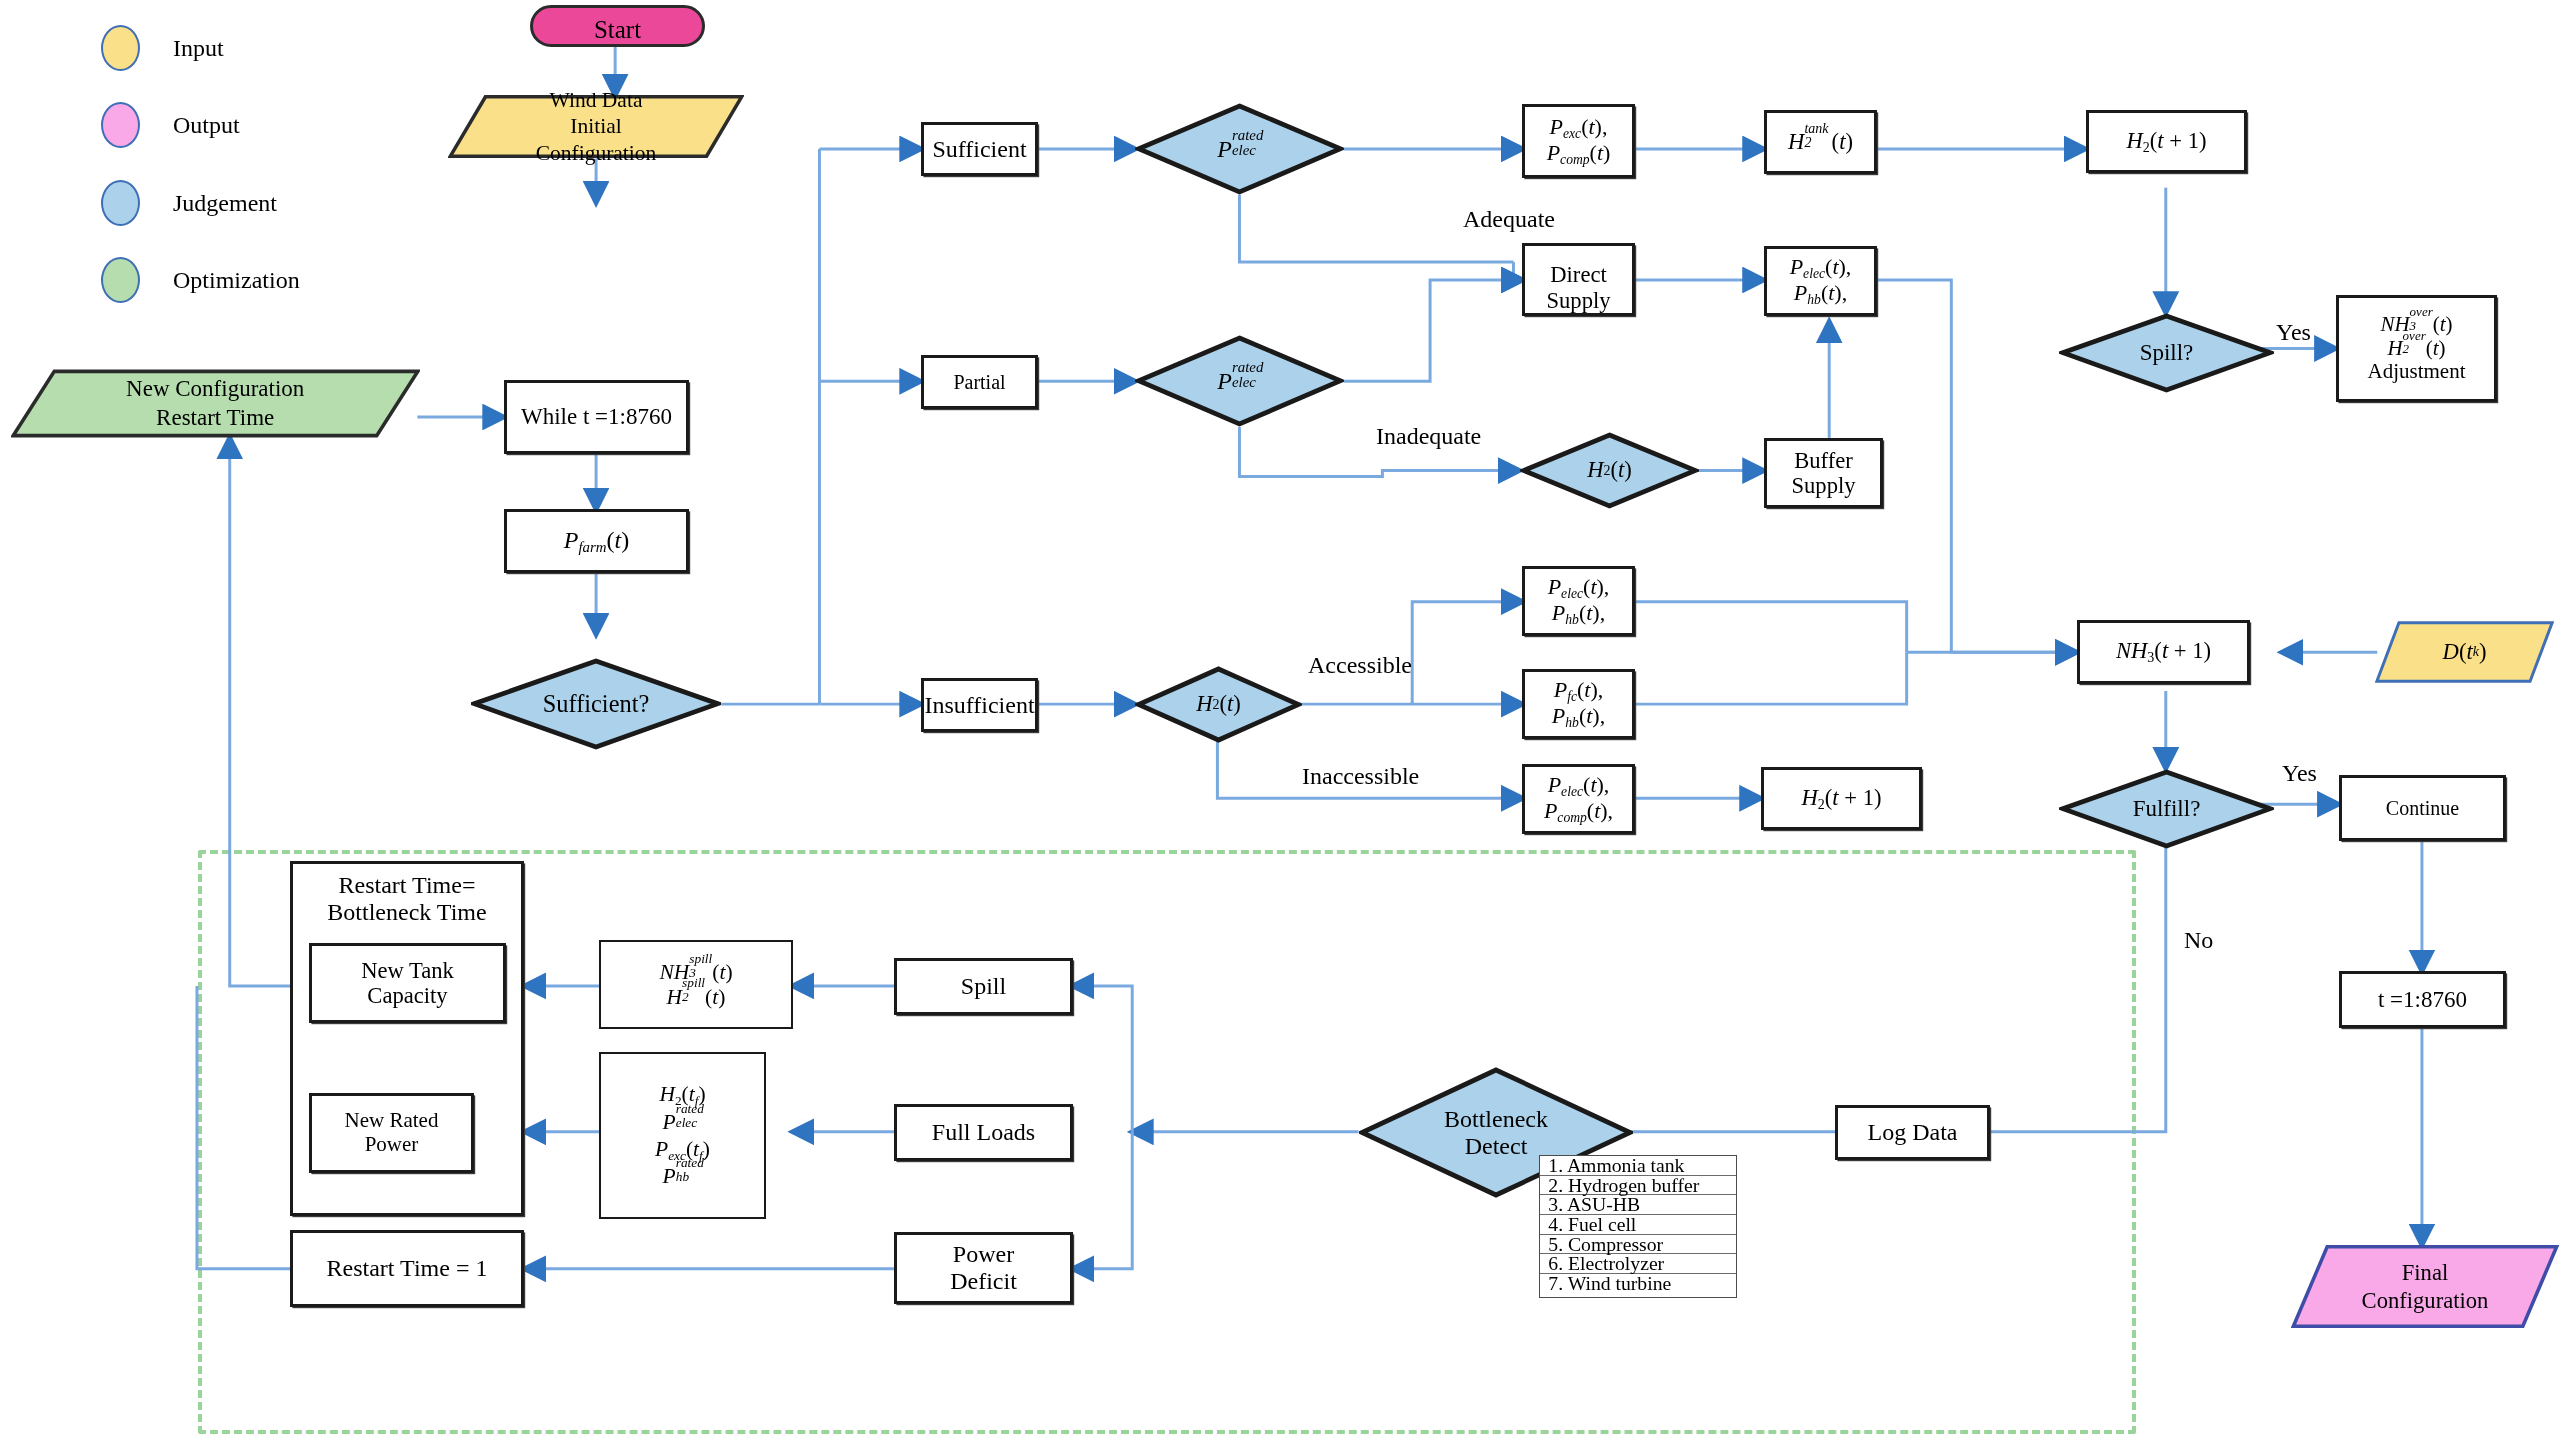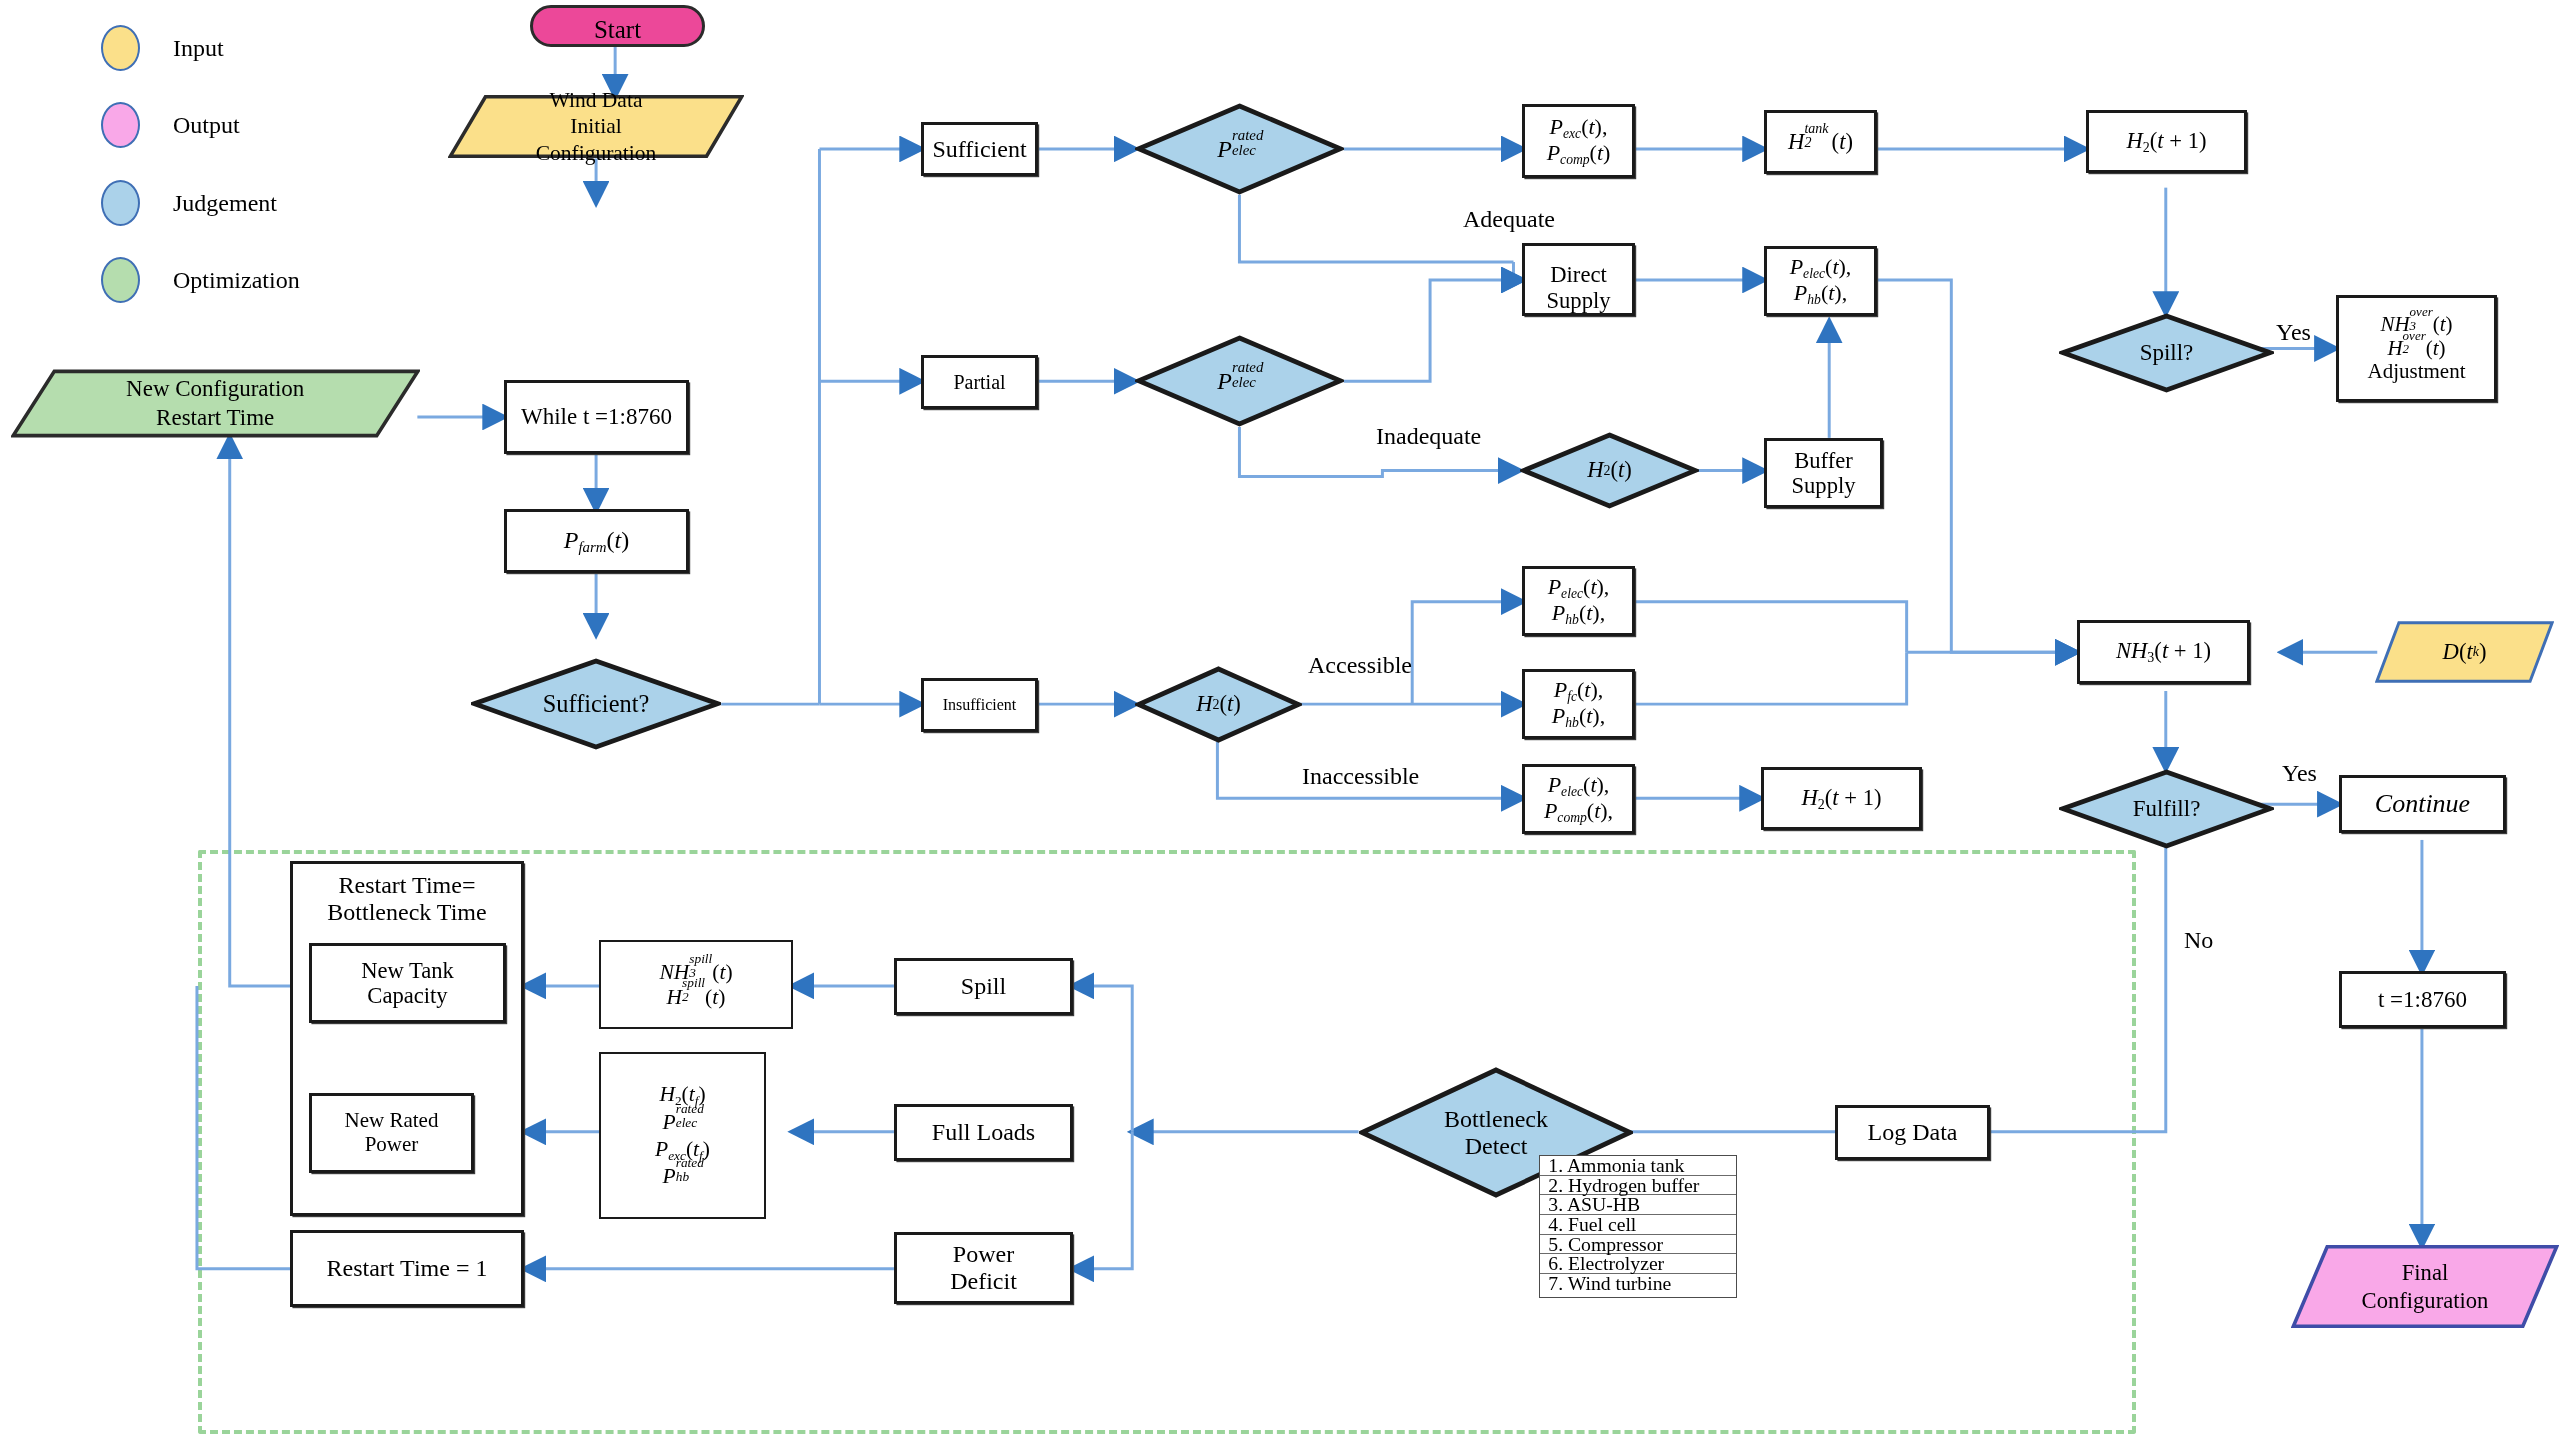--- a/index.html
+++ b/index.html
@@ -296,21 +296,21 @@
   </div>
 
   <div class="node rect" style="left:921px;top:122px;width:117px;height:54px;font-size:24px;">
     <span>Sufficient</span>
   </div>
 
   <div class="node rect" style="left:921px;top:355px;width:117px;height:54px;font-size:20px;">
     <span>Partial</span>
   </div>
 
-  <div class="node rect" style="left:921px;top:678px;width:117px;height:54px;font-size:16px;">
+  <div class="node rect" style="left:921px;top:678px;width:117px;height:54px;font-size:24px;">
     <span>Insufficient</span>
   </div>
 
   <div class="diamond" style="left:1135px;top:103px;width:209px;height:92px;">
     <svg width="209" height="92" viewBox="0 0 350 155">
       <polygon points="175,5 345,77 175,150 5,77" fill="#abd2ea" stroke="#1a1a1a" stroke-width="8"></polygon>
     </svg>
     <div class="dtext" style="font-size:24px;">
       <span class="mi">P</span>
         <span class="stack"><span class="su">rated</span><span class="sb">elec</span><span class="sp">rated</span></span>
@@ -425,21 +425,21 @@
     </div>
   </div>
 
   <div class="diamond" style="left:2059px;top:769px;width:215px;height:80px;">
     <svg width="215" height="80" viewBox="0 0 360 135">
       <polygon points="180,5 355,67 180,130 5,67" fill="#abd2ea" stroke="#1a1a1a" stroke-width="8"></polygon>
     </svg>
     <div class="dtext" style="font-size:23px;">Fulfill?</div>
   </div>
 
-  <div class="node rect" style="left:2339px;top:775px;width:167px;height:58px;font-size:26px;font-style:italic;">
+  <div class="node rect" style="left:2339px;top:775px;width:167px;height:66px;font-size:20px;">
     <span>Continue</span>
   </div>
 
   <div class="node rect" style="left:2339px;top:971px;width:167px;height:57px;font-size:23px;">
     <span>t =1:8760</span>
   </div>
 
   <div class="para" style="left:2291px;top:1245px;width:268px;height:83px;">
     <svg width="268" height="83" viewBox="0 0 450 140">
       <polygon points="60,3 447,3 390,137 3,137" fill="#f9a8e8" stroke="#3f4da8" stroke-width="6"></polygon>

